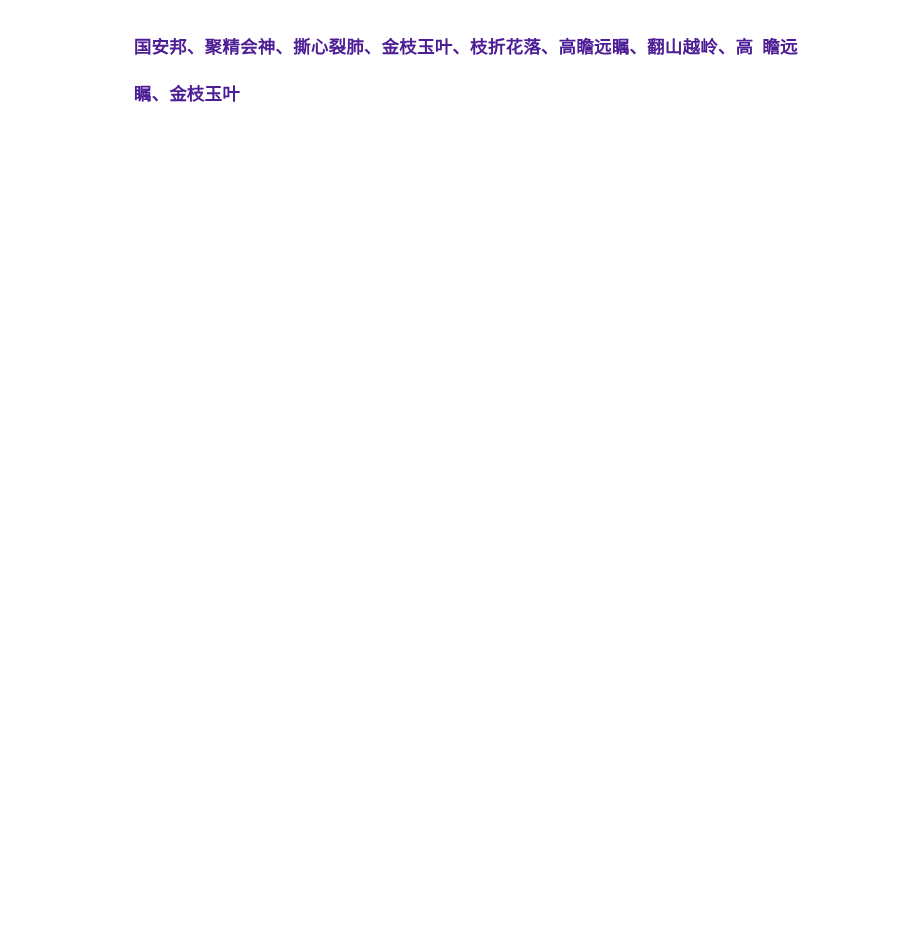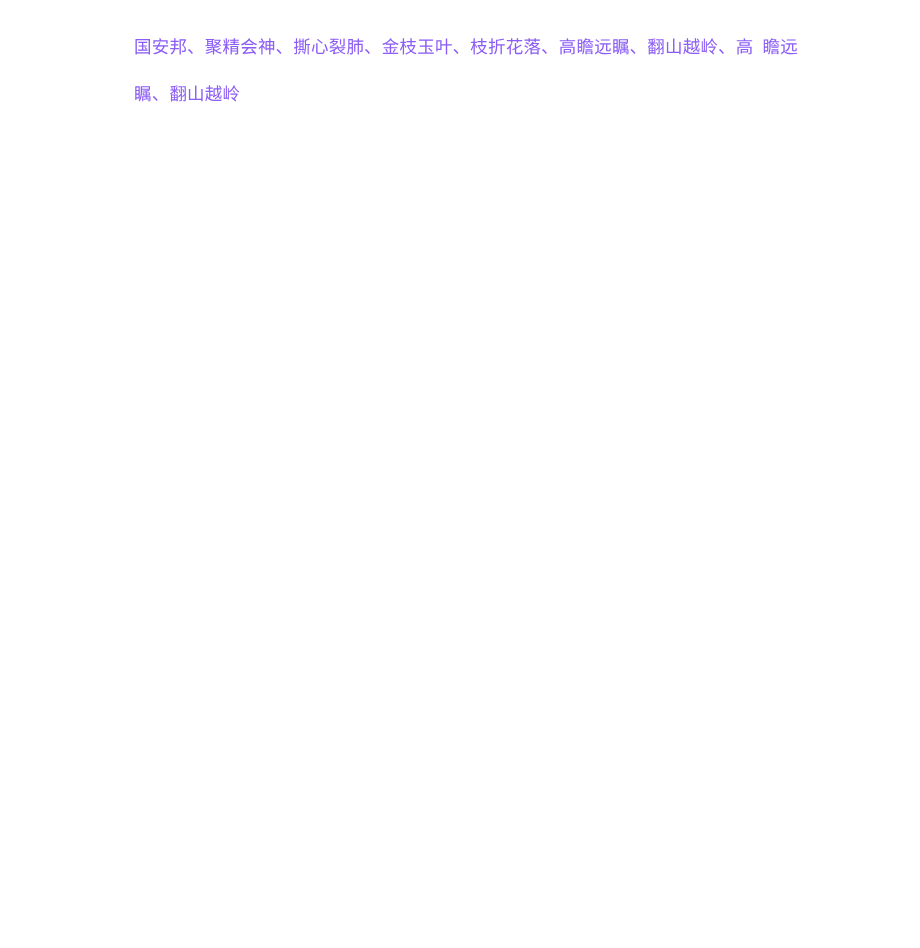--- a/index.html
+++ b/index.html
@@ -26,24 +26,24 @@
   .text-block {
     position: absolute;
     left: 134px;
     top: 24px;
     width: 656px;
   }
 
   .doc-line {
     font-size: 17.5px;
     line-height: 47px;
-    color: #8b5cf6;
+    color: #4c1d95;
     white-space: pre;
     letter-spacing: 0.2px;
-    font-weight: 400;
+    font-weight: 700;
     -webkit-font-smoothing: none;
   }
 
   
   .doc-line.justified {
     white-space: pre;
   }
 
   .doc-line .gap {
     display: inline-block;
@@ -61,19 +61,19 @@
 </style>
 </head>
 <body>
 
 <div class="page">
 
   <div class="text-block">
 
     <div class="doc-line justified"><span>国安邦、聚精会神、撕心裂肺、金枝玉叶、枝折花落、高瞻远瞩、翻山越岭、高</span><span class="gap"></span><span>瞻远</span></div>
 
-    <div class="doc-line">瞩、翻山越岭</div>
+    <div class="doc-line">瞩、金枝玉叶</div>
 
   </div>
 
   <div class="blank-area"></div>
 
 </div>
 
 </body></html>

